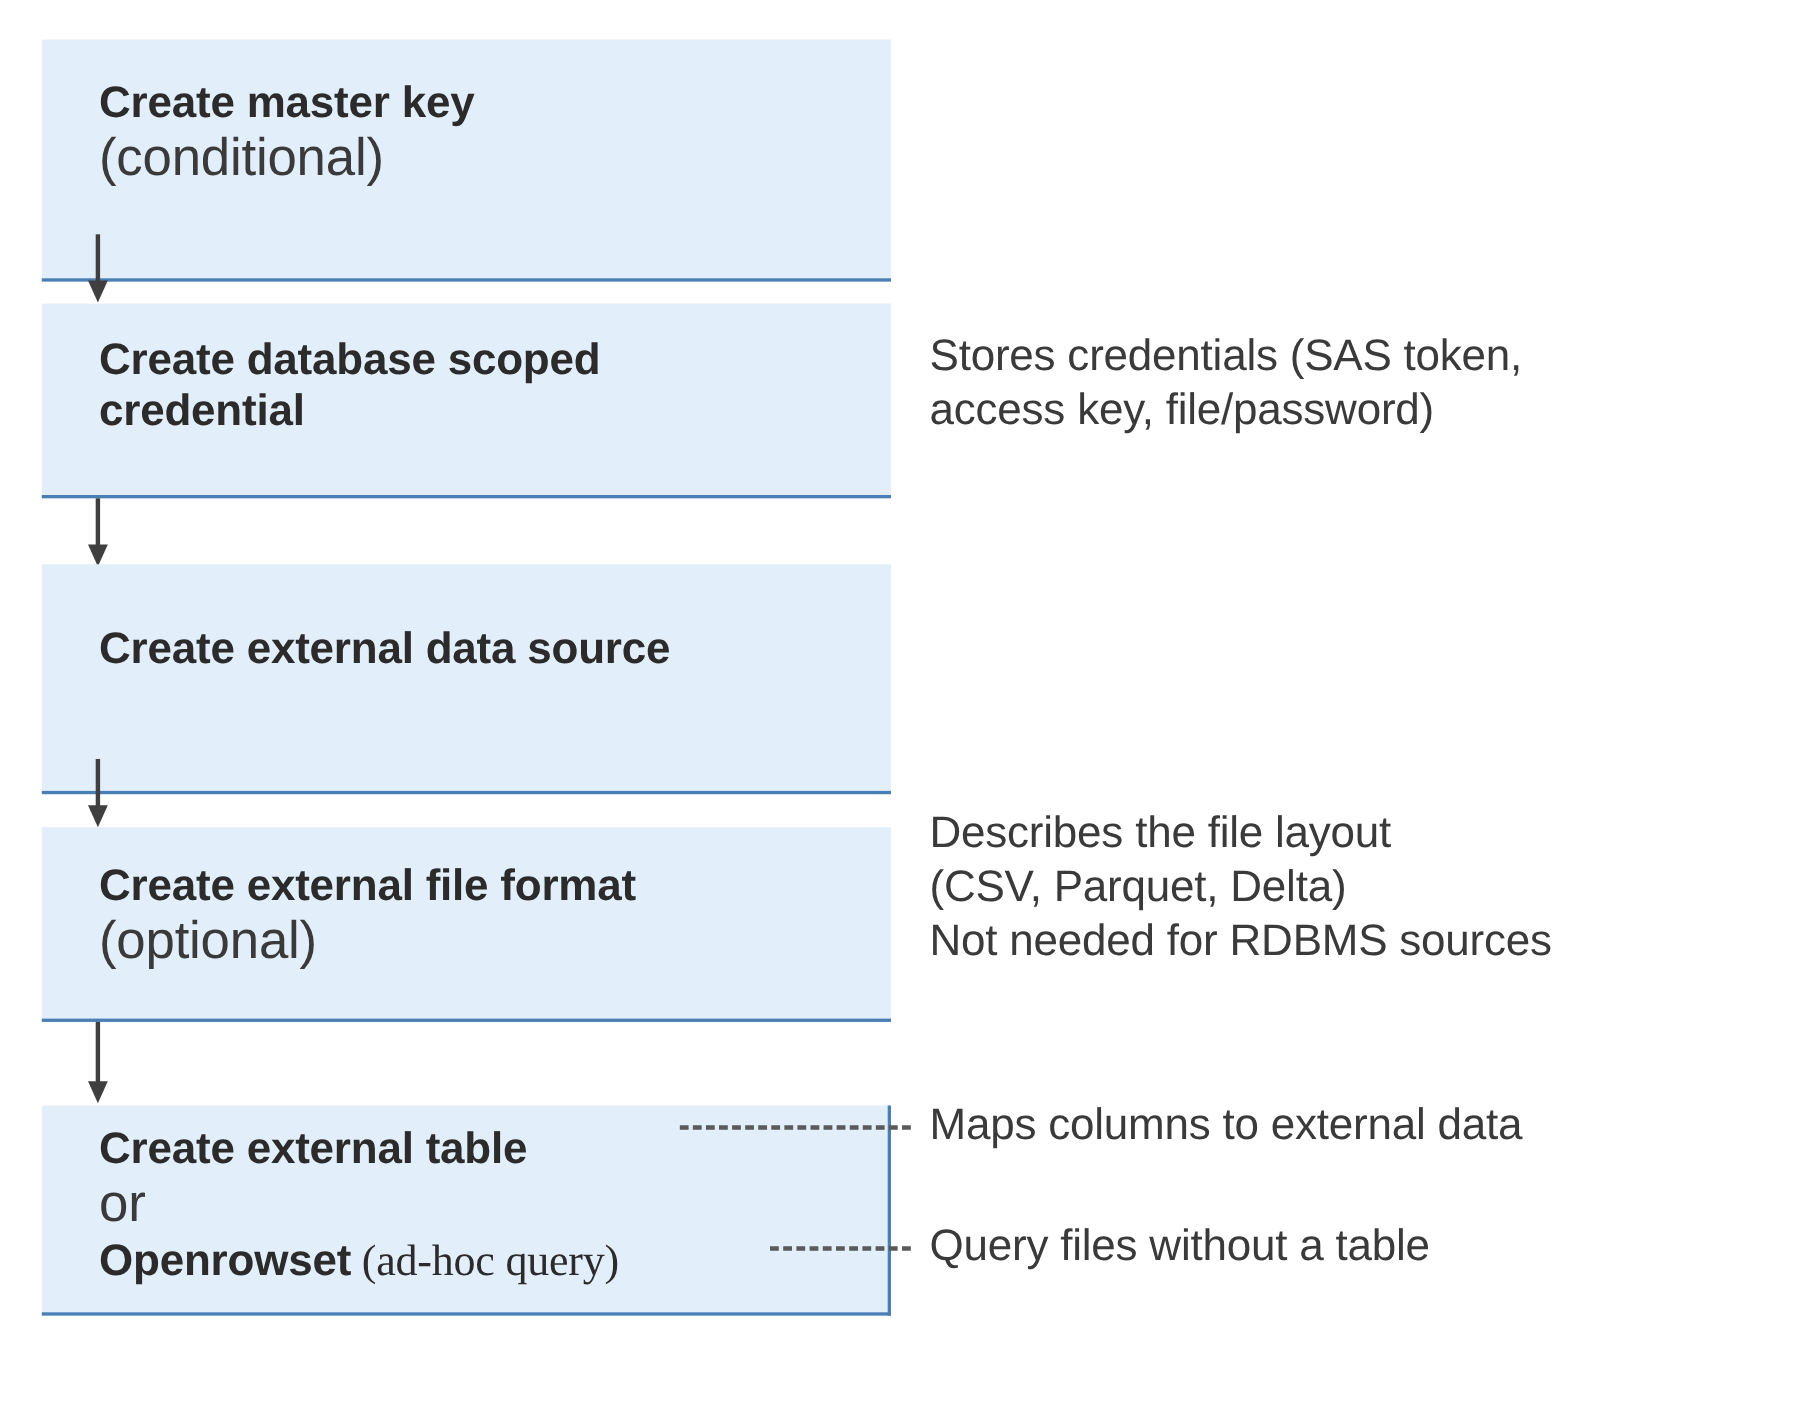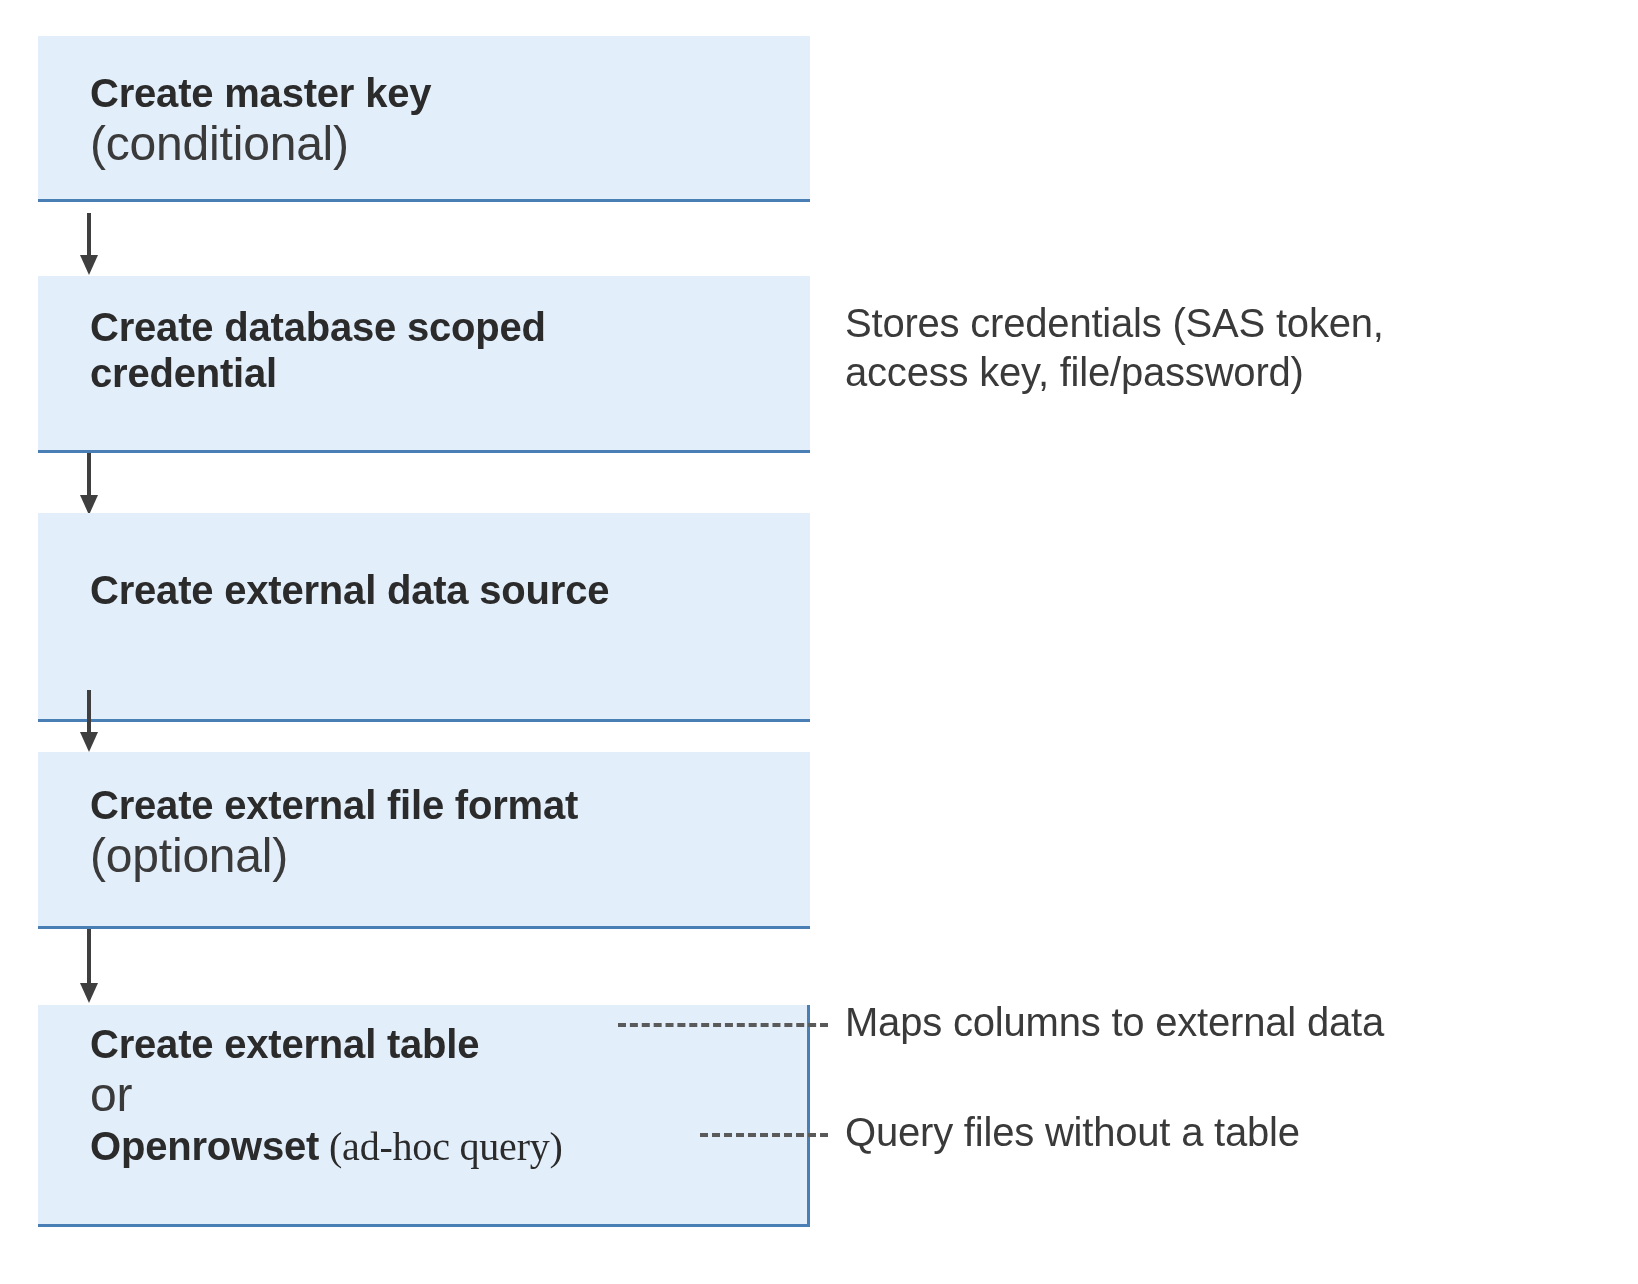--- a/index.html
+++ b/index.html
@@ -96,21 +96,21 @@
     position: absolute;
     height: 0;
     border-top: 4px dashed #5a5a5a;
   }
 </style>
 </head>
 <body>
 
 <div id="diagram">
 
-  <div class="step-box" style="top:36px; height:166px;">
+  <div class="step-box" style="top:36px; height:220px;">
     <div class="box-inner" style="top:34px;">
       <div class="box-title">Create master key</div>
       <div class="box-sub">(conditional)</div>
     </div>
   </div>
   <div class="arrow" style="top:213px; height:62px;">
     <div class="shaft" style="height:44px;"></div>
     <div class="head" style="top:42px;"></div>
   </div>
 
@@ -139,22 +139,25 @@
   <div class="step-box" style="top:752px; height:177px;">
     <div class="box-inner" style="top:30px;">
       <div class="box-title">Create external file format</div>
       <div class="box-sub">(optional)</div>
     </div>
   </div>
   <div class="arrow" style="top:929px; height:76px;">
     <div class="shaft" style="height:56px;"></div>
     <div class="head" style="top:54px;"></div>
   </div>
+  <div class="note" style="top:733px;">Describes the file layout
+(CSV, Parquet, Delta)
+Not needed for RDBMS sources</div>
 
-  <div class="step-box with-right-edge" style="top:1005px; height:222px;">
+  <div class="step-box with-right-edge" style="top:1005px; height:191px;">
     <div class="box-inner" style="top:16px;">
       <div class="box-title">Create external table</div>
       <div class="box-sub">or</div>
       <div class="box-title">
         <span>Openrowset</span><span class="inline-normal"> (ad-hoc query)</span>
       </div>
     </div>
   </div>
 
   <div class="dash-line" style="left:618px; top:1023px; width:210px;"></div>

